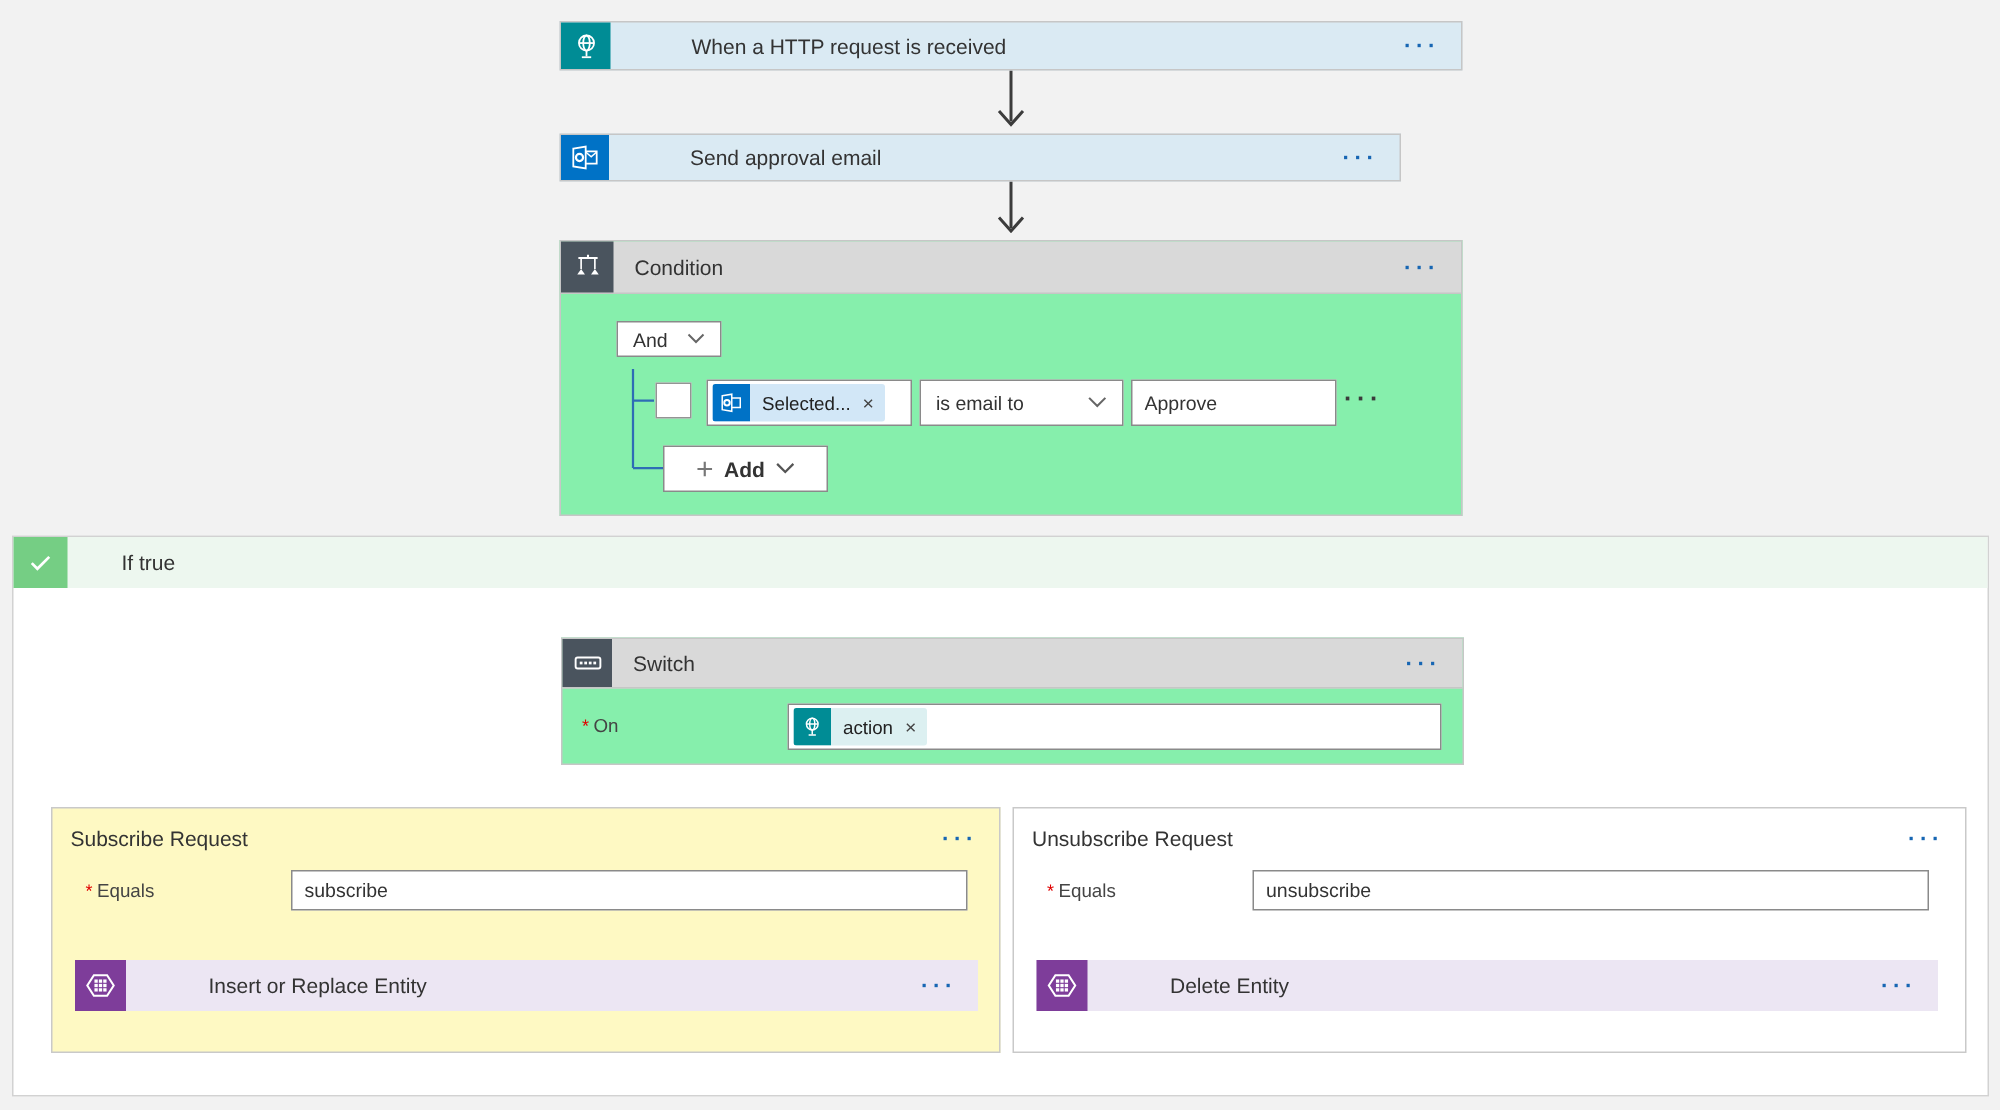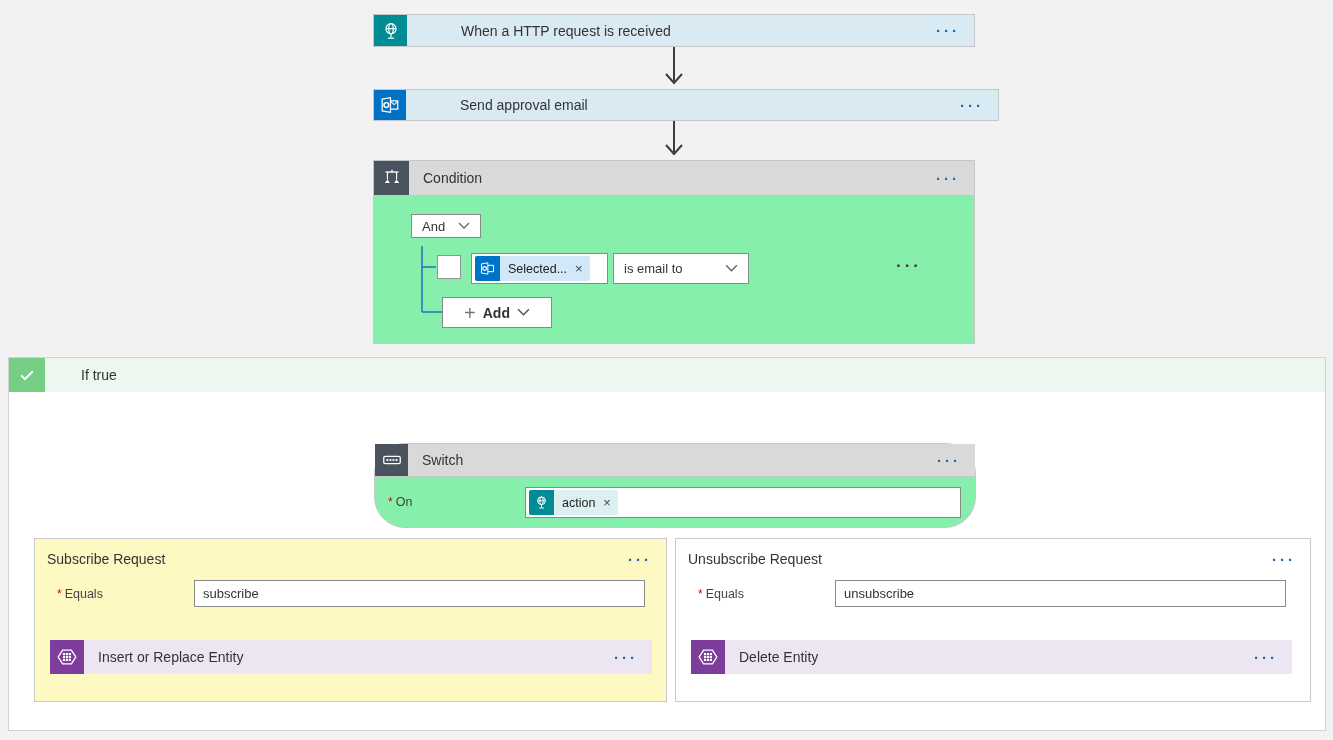--- a/index.html
+++ b/index.html
@@ -27,21 +27,21 @@
   .bar-spacer { flex:1; }
   .menu-dots {
     font-weight:bold; font-size:15px; letter-spacing:3px;
     color:#1766b3; margin-right:14px; cursor:pointer; line-height:1;
   }
   .menu-dots.dark { color:#3a3a3a; font-size:17px; }
 
   
   .gray-head { background:#d9d9d9; }
   .blue-head { background:#daeaf3;gap:40px; }
-  .lav-head  { background:#ece6f3; }
+  .lav-head  { background:#ece6f3;gap:41px; }
 
   .panel { background:#86efac; border:1px solid #c6c6c6; }
 
   .field {
     background:#fff; border:1px solid #8a8a8a;
     display:flex; align-items:center;
     font-size:13px; color:#333;
   }
   .field input {
     border:none; outline:none; background:transparent;
@@ -93,21 +93,21 @@
   <span class="bar-title">When a HTTP request is received</span>
   <span class="bar-spacer"></span>
   <span class="menu-dots">···</span>
 </div>
 
 <svg class="abs" style="left:654px; top:47px;" width="40" height="42">
   <line x1="20" y1="0" x2="20" y2="34" stroke="#3c3c3c" stroke-width="2"></line>
   <path d="M12 27l8 9 8-9" fill="none" stroke="#3c3c3c" stroke-width="2"></path>
 </svg>
 
-<div class="abs action-bar blue-head" style="left:373px; top:89px; width:626px; height:32px;">
+<div class="abs action-bar blue-head" style="left:373px; top:89px; width:561px; height:32px;">
   <div class="icon-tile" style="width:32px; background:#0072c6;">
     <svg width="22" height="22" viewBox="0 0 24 24">
       <path d="M12.5 7.5h8v9h-8" fill="none" stroke="#fff" stroke-width="1.3"></path>
       <path d="M12.5 8l4 3.5 4-3.5" fill="none" stroke="#fff" stroke-width="1.1"></path>
       <path d="M3.5 5.5l9-1.5v16l-9-1.5z" fill="#0072c6" stroke="#fff" stroke-width="1.3"></path>
       <circle cx="8" cy="12" r="2.6" fill="none" stroke="#fff" stroke-width="1.6"></circle>
     </svg>
   </div>
   <span class="bar-title">Send approval email</span>
   <span class="bar-spacer"></span>
@@ -163,20 +163,23 @@
     </div>
   </div>
 
   <div class="abs dropdown" style="left:239px; top:92px; width:136px; height:31px;">
     <span>is email to</span>
     <svg width="13" height="9" viewBox="0 0 12 8">
       <path d="M1 1l5 5 5-5" stroke="#666" stroke-width="1.3" fill="none"></path>
     </svg>
   </div>
 
+  <div class="abs field" style="left:380px; top:92px; width:137px; height:31px;">
+    <input value="Approve" style="">
+  </div>
 
   <span class="abs menu-dots dark" style="left:522px; top:96px;">···</span>
 
   <div class="abs add-btn" style="left:68px; top:136px; width:110px; height:31px;">
     <span class="add-plus">+</span>
     <span>Add</span>
     <svg width="13" height="9" viewBox="0 0 12 8">
       <path d="M1 1l5 5 5-5" stroke="#555" stroke-width="1.4" fill="none"></path>
     </svg>
   </div>
@@ -186,21 +189,21 @@
 
   <div style="display:flex; align-items:center; height:34px; background:#edf7ef;">
     <div class="icon-tile" style="width:36px; height:34px; background:#75ce84;">
       <svg width="20" height="20" viewBox="0 0 24 24">
         <path d="M5 12.5l4.5 4.5L19 7.5" stroke="#fff" stroke-width="2.2" fill="none"></path>
       </svg>
     </div>
     <span style="margin-left:36px; font-size:14px;">If true</span>
   </div>
 
-  <div class="abs panel" style="left:365px; top:85px; width:602px; height:85px;border-radius:31px;">
+  <div class="abs panel" style="left:365px; top:67px; width:602px; height:85px;">
     <div class="action-bar gray-head" style="height:33px; border:none; border-bottom:1px solid #c6c6c6;">
       <div class="icon-tile" style="width:33px; background:#4a545e;">
         <svg width="22" height="22" viewBox="0 0 24 24">
           <rect x="3" y="8" width="18" height="8" rx="1.5" fill="none" stroke="#fff" stroke-width="1.4"></rect>
           <g fill="#fff">
             <rect x="6" y="11" width="2" height="2"></rect>
               <rect x="9.3" y="11" width="2" height="2"></rect>
             <rect x="12.6" y="11" width="2" height="2"></rect>
               <rect x="15.9" y="11" width="2" height="2"></rect>
           </g>

